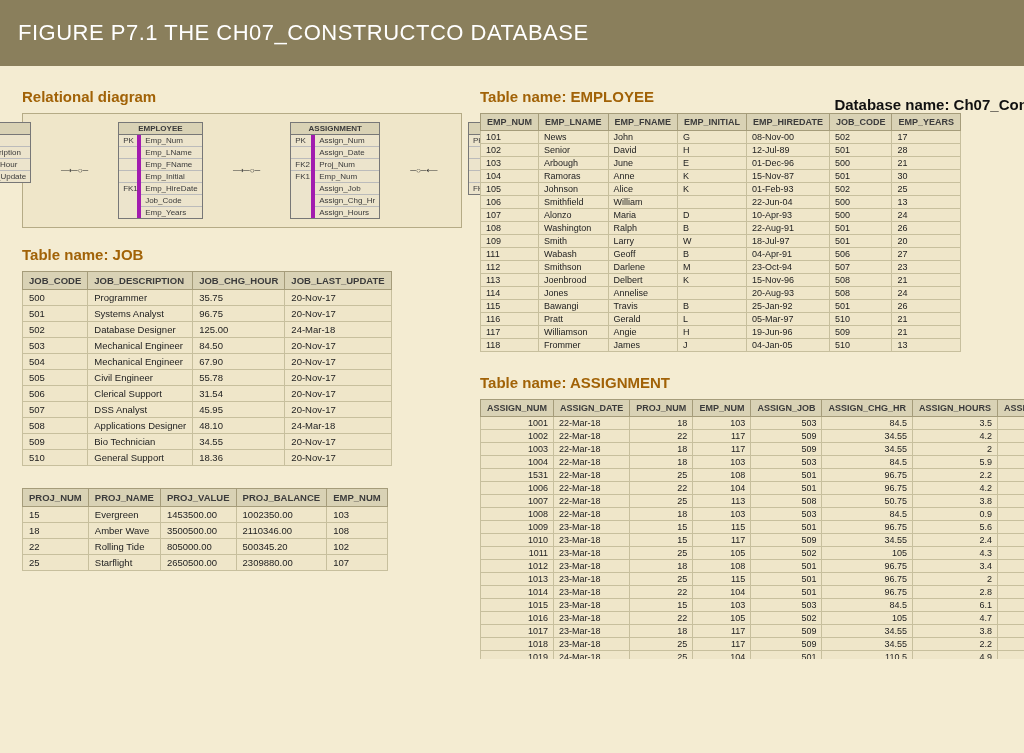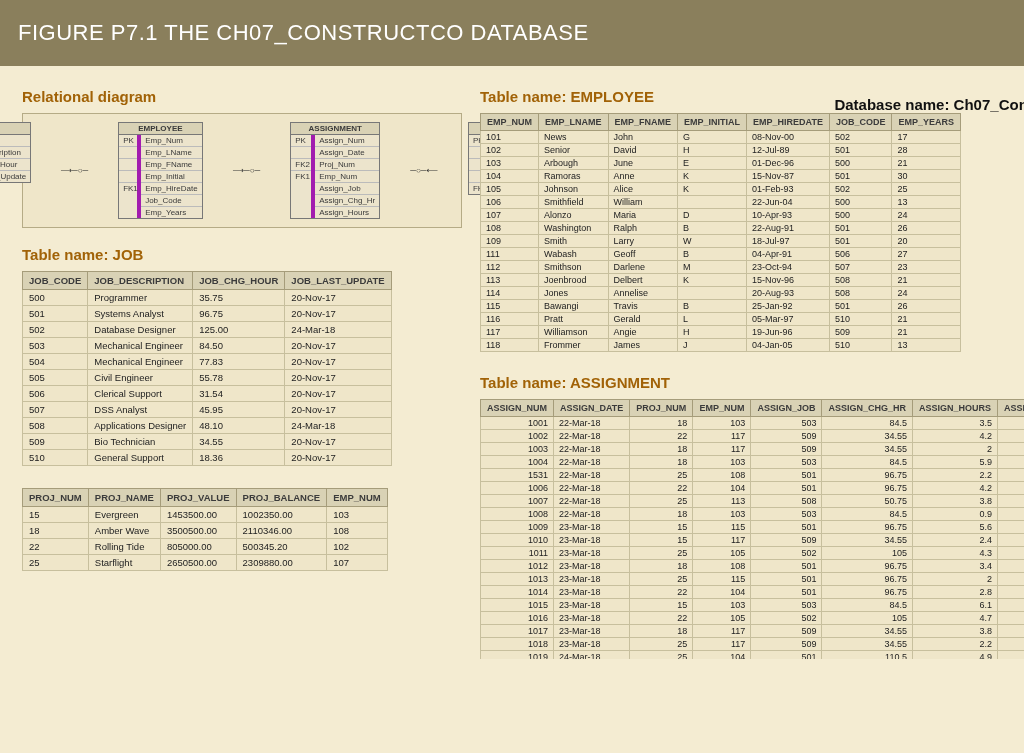--- a/index.html
+++ b/index.html
@@ -173,21 +173,21 @@
                 </tr>
                 <tr>
                   <td class="l">503</td>
                   <td class="l">Mechanical Engineer</td>
                   <td>84.50</td>
                   <td class="l">20-Nov-17</td>
                 </tr>
                 <tr>
                   <td class="l">504</td>
                   <td class="l">Mechanical Engineer</td>
-                  <td>77.83</td>
+                  <td>67.90</td>
                   <td class="l">20-Nov-17</td>
                 </tr>
                 <tr>
                   <td class="l">505</td>
                   <td class="l">Civil Engineer</td>
                   <td>55.78</td>
                   <td class="l">20-Nov-17</td>
                 </tr>
                 <tr>
                   <td class="l">506</td>

